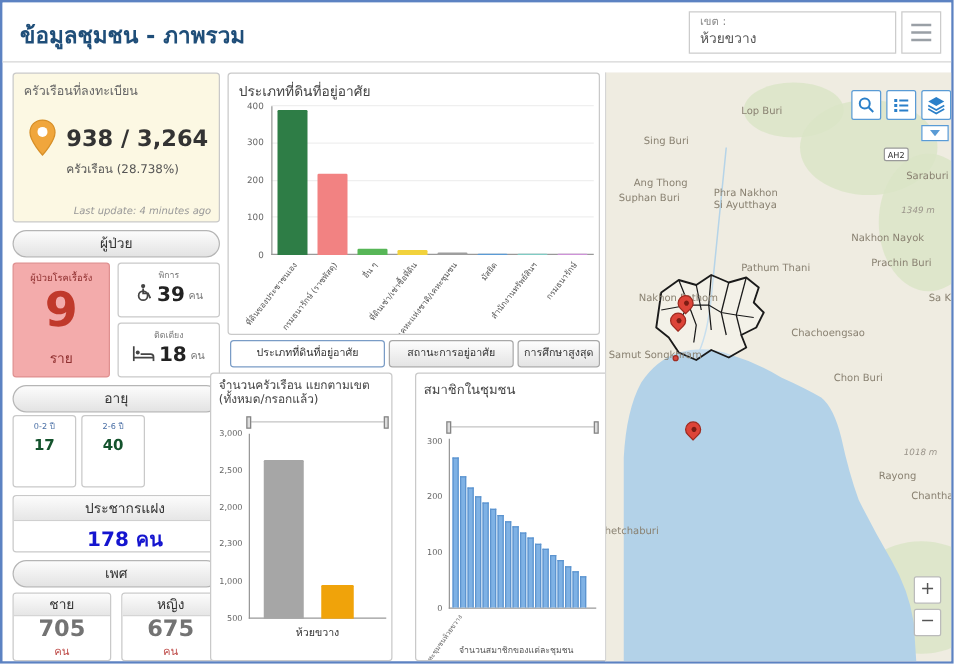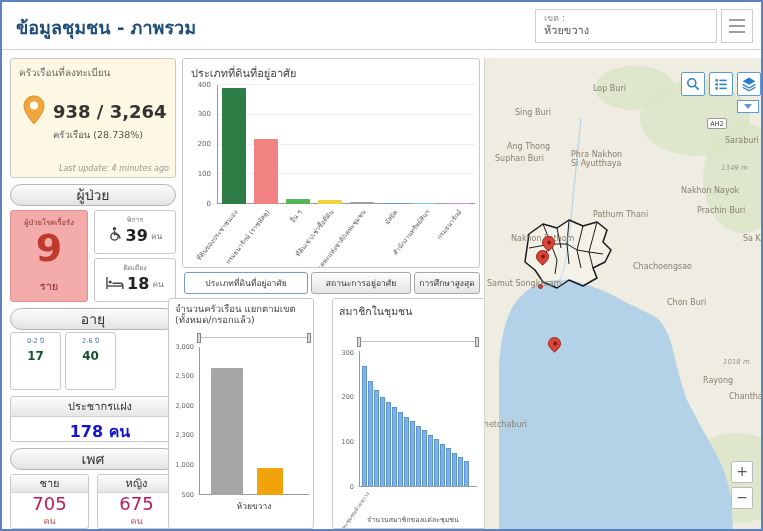--- a/index.html
+++ b/index.html
@@ -1,25 +1,25 @@
 <!DOCTYPE html>
 <html><head>
 <meta charset="utf-8">
 <style>
   html,body{margin:0;padding:0;background:#fff;}
   *{box-sizing:border-box;}
   #app{position:relative;width:763px;height:531px;background:#fff;border:2px solid #5c82c2;overflow:hidden;
        font-family:"DejaVu Sans","Liberation Sans",sans-serif;}
   .panel{position:absolute;background:#fff;border:1px solid #c9c9c9;border-radius:3px;}
   .sechdr{position:absolute;left:8px;width:166px;height:22px;background:linear-gradient(#fcfcfc,#e3e3e3);
-          border:1px solid #b5b5b5;border-radius:11px;text-align:center;font-size:14px;color:#333;line-height:20px;cursor:pointer;}
+          border:1px solid #b5b5b5;border-radius:11px;text-align:center;font-size:11px;color:#333;line-height:20px;cursor:pointer;}
   
   #hdr{position:absolute;left:0;top:0;width:100%;height:48px;background:#fff;border-bottom:1px solid #d5d5d5;}
   #title{position:absolute;left:14px;top:11px;font-size:18px;font-weight:bold;color:#1f4e79;}
-  #district{position:absolute;right:44px;top:7px;width:182px;height:34px;border:1px solid #ccc;padding:3px 8px;cursor:pointer;background:#fff;}
+  #district{position:absolute;right:44px;top:7px;width:166px;height:34px;border:1px solid #ccc;padding:3px 8px;cursor:pointer;background:#fff;}
   #district .lbl{font-size:9px;color:#8a8a8a;line-height:1.2;}
   #district .val{font-size:11px;color:#555;line-height:1.3;}
   #burger{position:absolute;right:8px;top:7px;width:32px;height:34px;border:1px solid #ccc;cursor:pointer;background:#fff;}
   #burger span{display:block;width:16px;height:2px;background:#9aa0a6;margin:4px auto 0;}
   #burger span:first-child{margin-top:9px;}
   
   #reg{left:8px;top:56px;width:166px;height:120px;background:#fcf8e3;}
   #reg .lbl{position:absolute;left:8px;top:6px;font-size:10px;color:#666;}
   #reg .pin-ico{position:absolute;left:12px;top:36px;}
   #reg .val{position:absolute;left:42px;top:42px;font-size:18px;font-weight:bold;color:#333;}
@@ -43,21 +43,21 @@
   .agebox .val{font-size:12px;font-weight:bold;color:#14532d;margin-top:4px;}
   
   #hidden{left:8px;top:394px;width:180px;height:46px;}
   #hidden .strip{height:20px;background:linear-gradient(#fcfcfc,#e6e6e6);border-bottom:1px solid #d0d0d0;border-radius:3px 3px 0 0;
                  text-align:center;font-size:11px;color:#333;line-height:19px;}
   #hidden .val{text-align:center;font-size:16px;font-weight:bold;color:#1515cf;margin-top:2px;}
   
   #sex-hdr{top:446px;}
   .sexbox{position:absolute;top:472px;height:55px;background:#fff;border:1px solid #c9c9c9;border-radius:3px;text-align:center;overflow:hidden;}
   .sexbox .strip{height:18px;background:linear-gradient(#fcfcfc,#e6e6e6);border-bottom:1px solid #d5d5d5;font-size:11px;color:#333;line-height:17px;}
-  .sexbox .val{font-size:18px;font-weight:normal;color:#be185d;margin-top:1px;line-height:1.1;}
+  .sexbox .val{font-size:18px;font-weight:bold;color:#737373;margin-top:1px;line-height:1.1;}
   .sexbox .unit{font-size:9px;color:#c0504d;}
   
   #c1{left:180px;top:56px;width:298px;height:210px;overflow:hidden;}
   #c1 .title{position:absolute;left:8px;top:5px;font-size:11px;color:#444;}
   #c1-plot{position:absolute;left:34px;top:26px;width:258px;height:119px;border-left:1px solid #999;border-bottom:1px solid #999;}
   #c1-bars{position:absolute;left:34px;top:26px;width:258px;height:119px;display:flex;align-items:flex-end;gap:8px;padding:0 5px;}
   .c1bar{flex:0 0 24px;border-radius:1px 1px 0 0;}
   #c1-yaxis{position:absolute;left:0;top:26px;width:32px;height:119px;}
   #c1-yaxis span{position:absolute;right:4px;font-size:7px;color:#666;}
   #c1-grid{position:absolute;left:34px;top:26px;width:258px;height:119px;z-index:0;}

